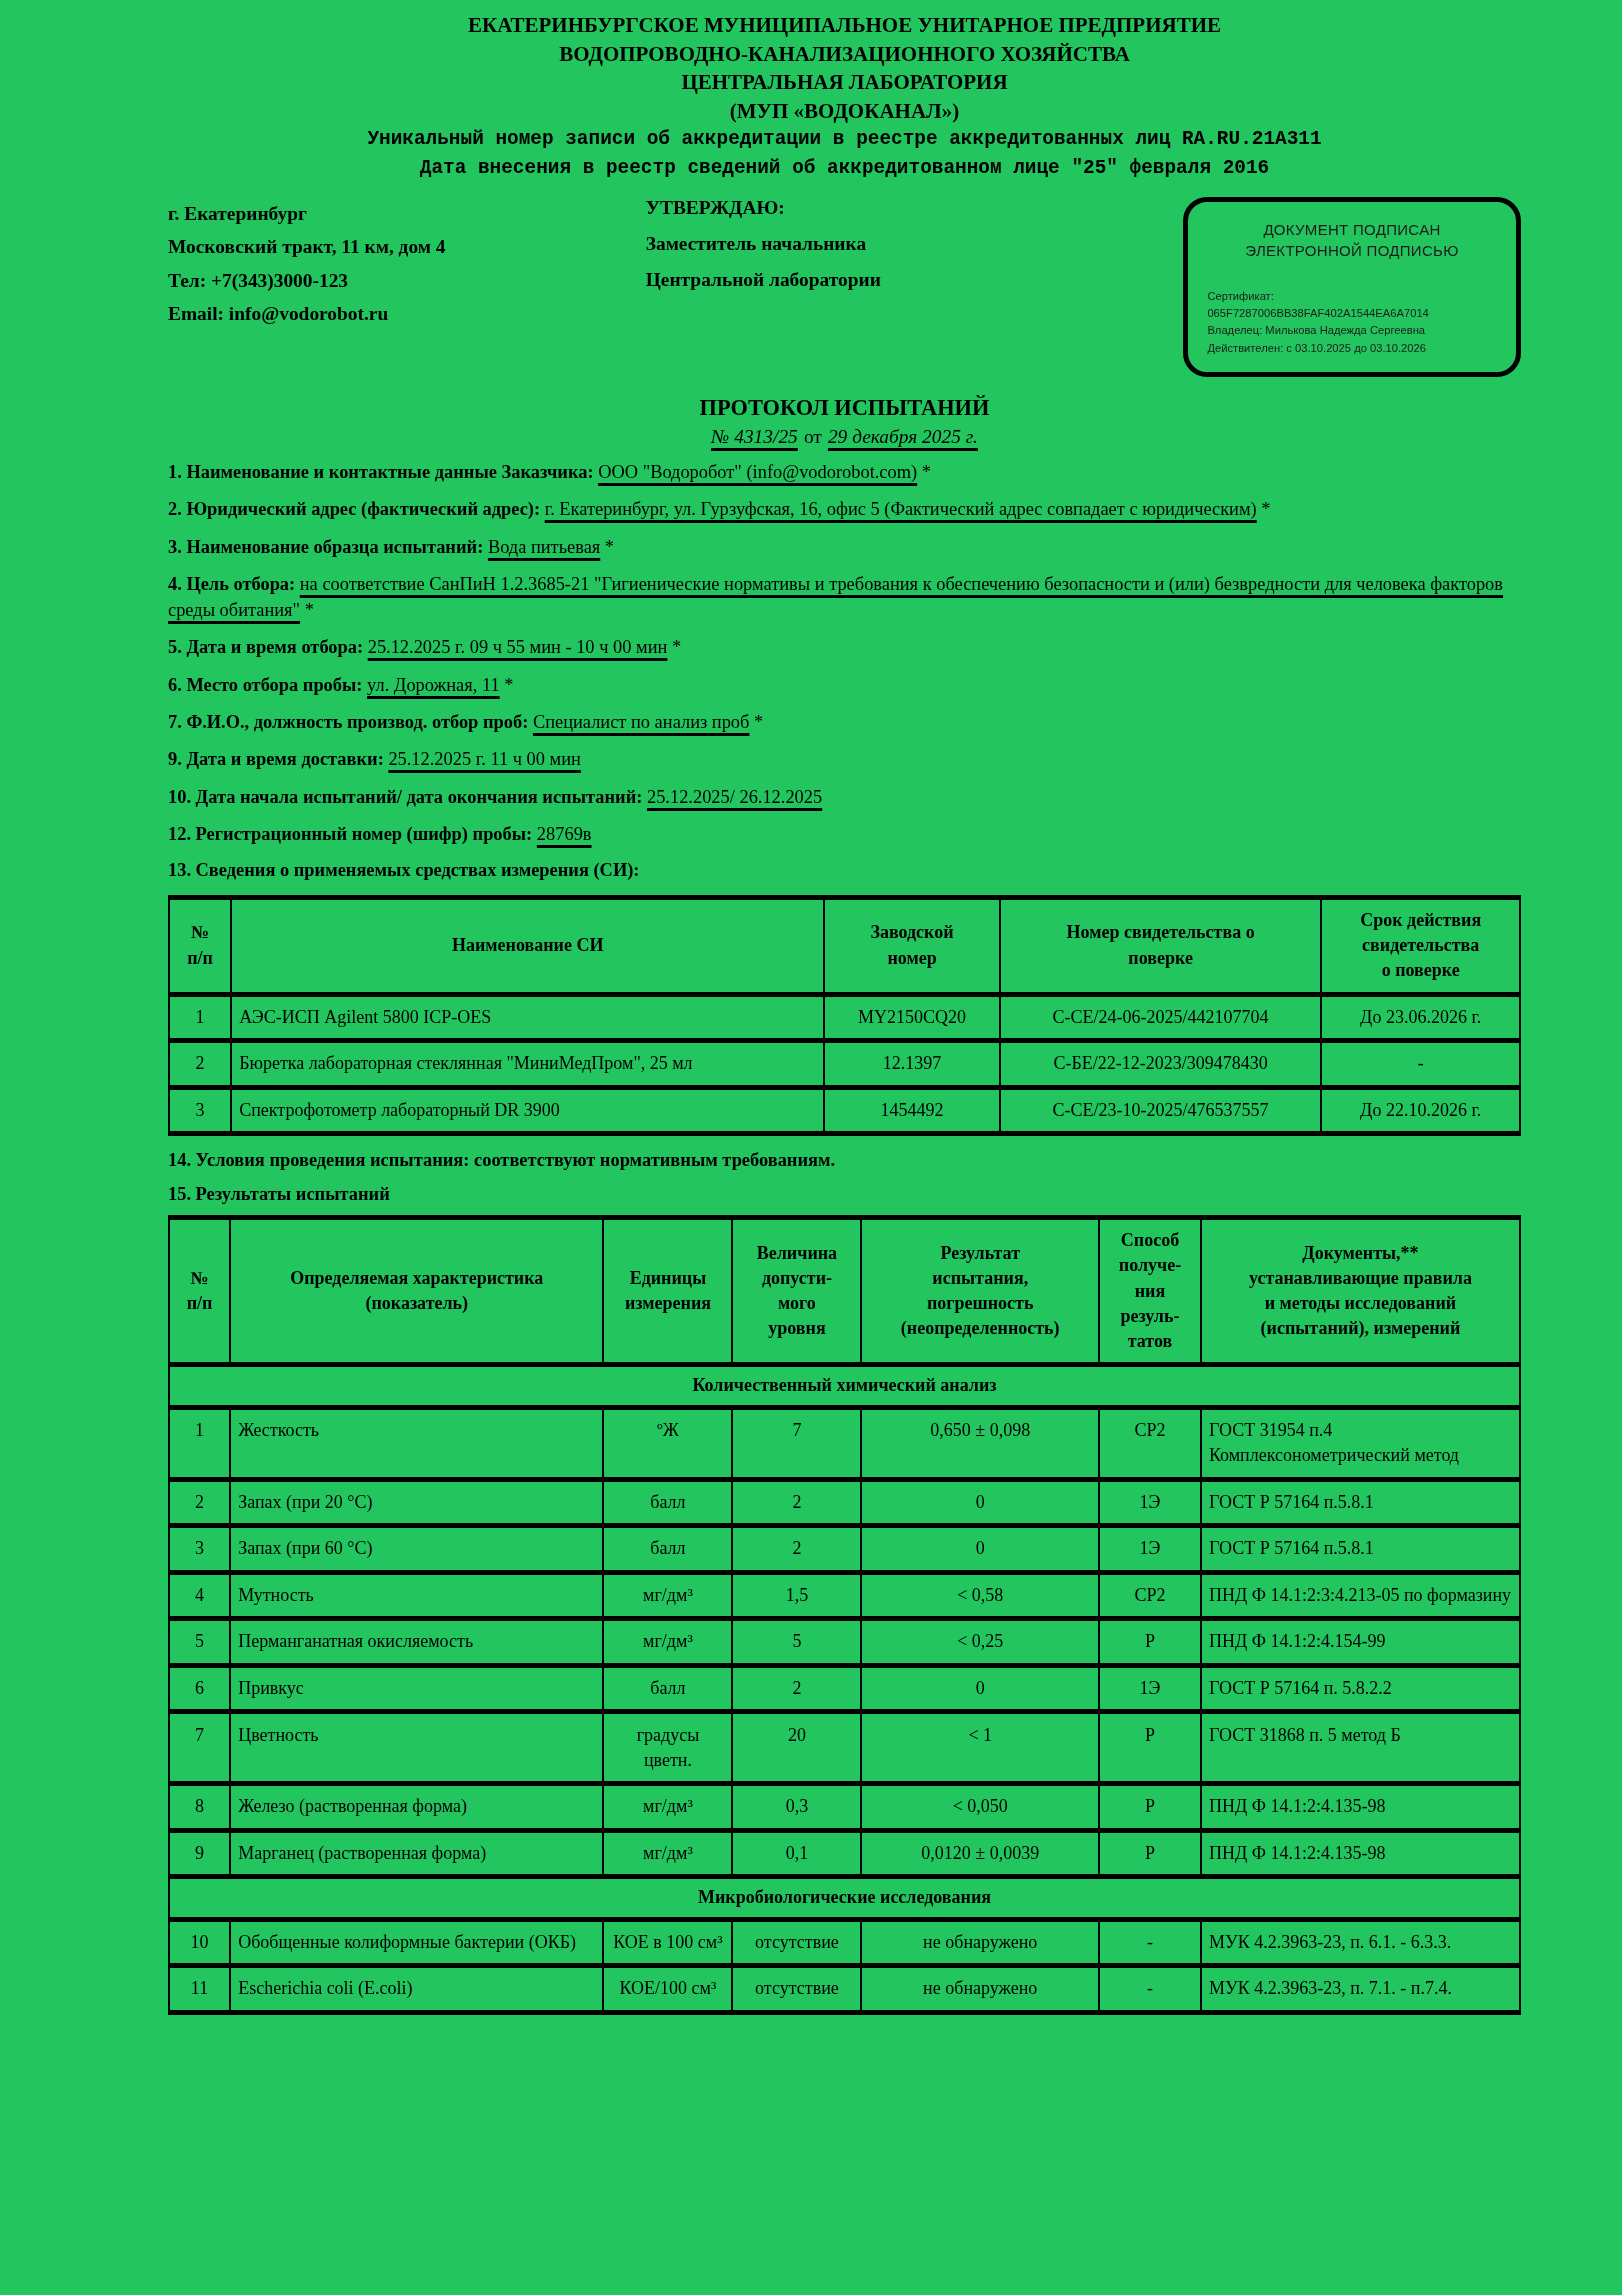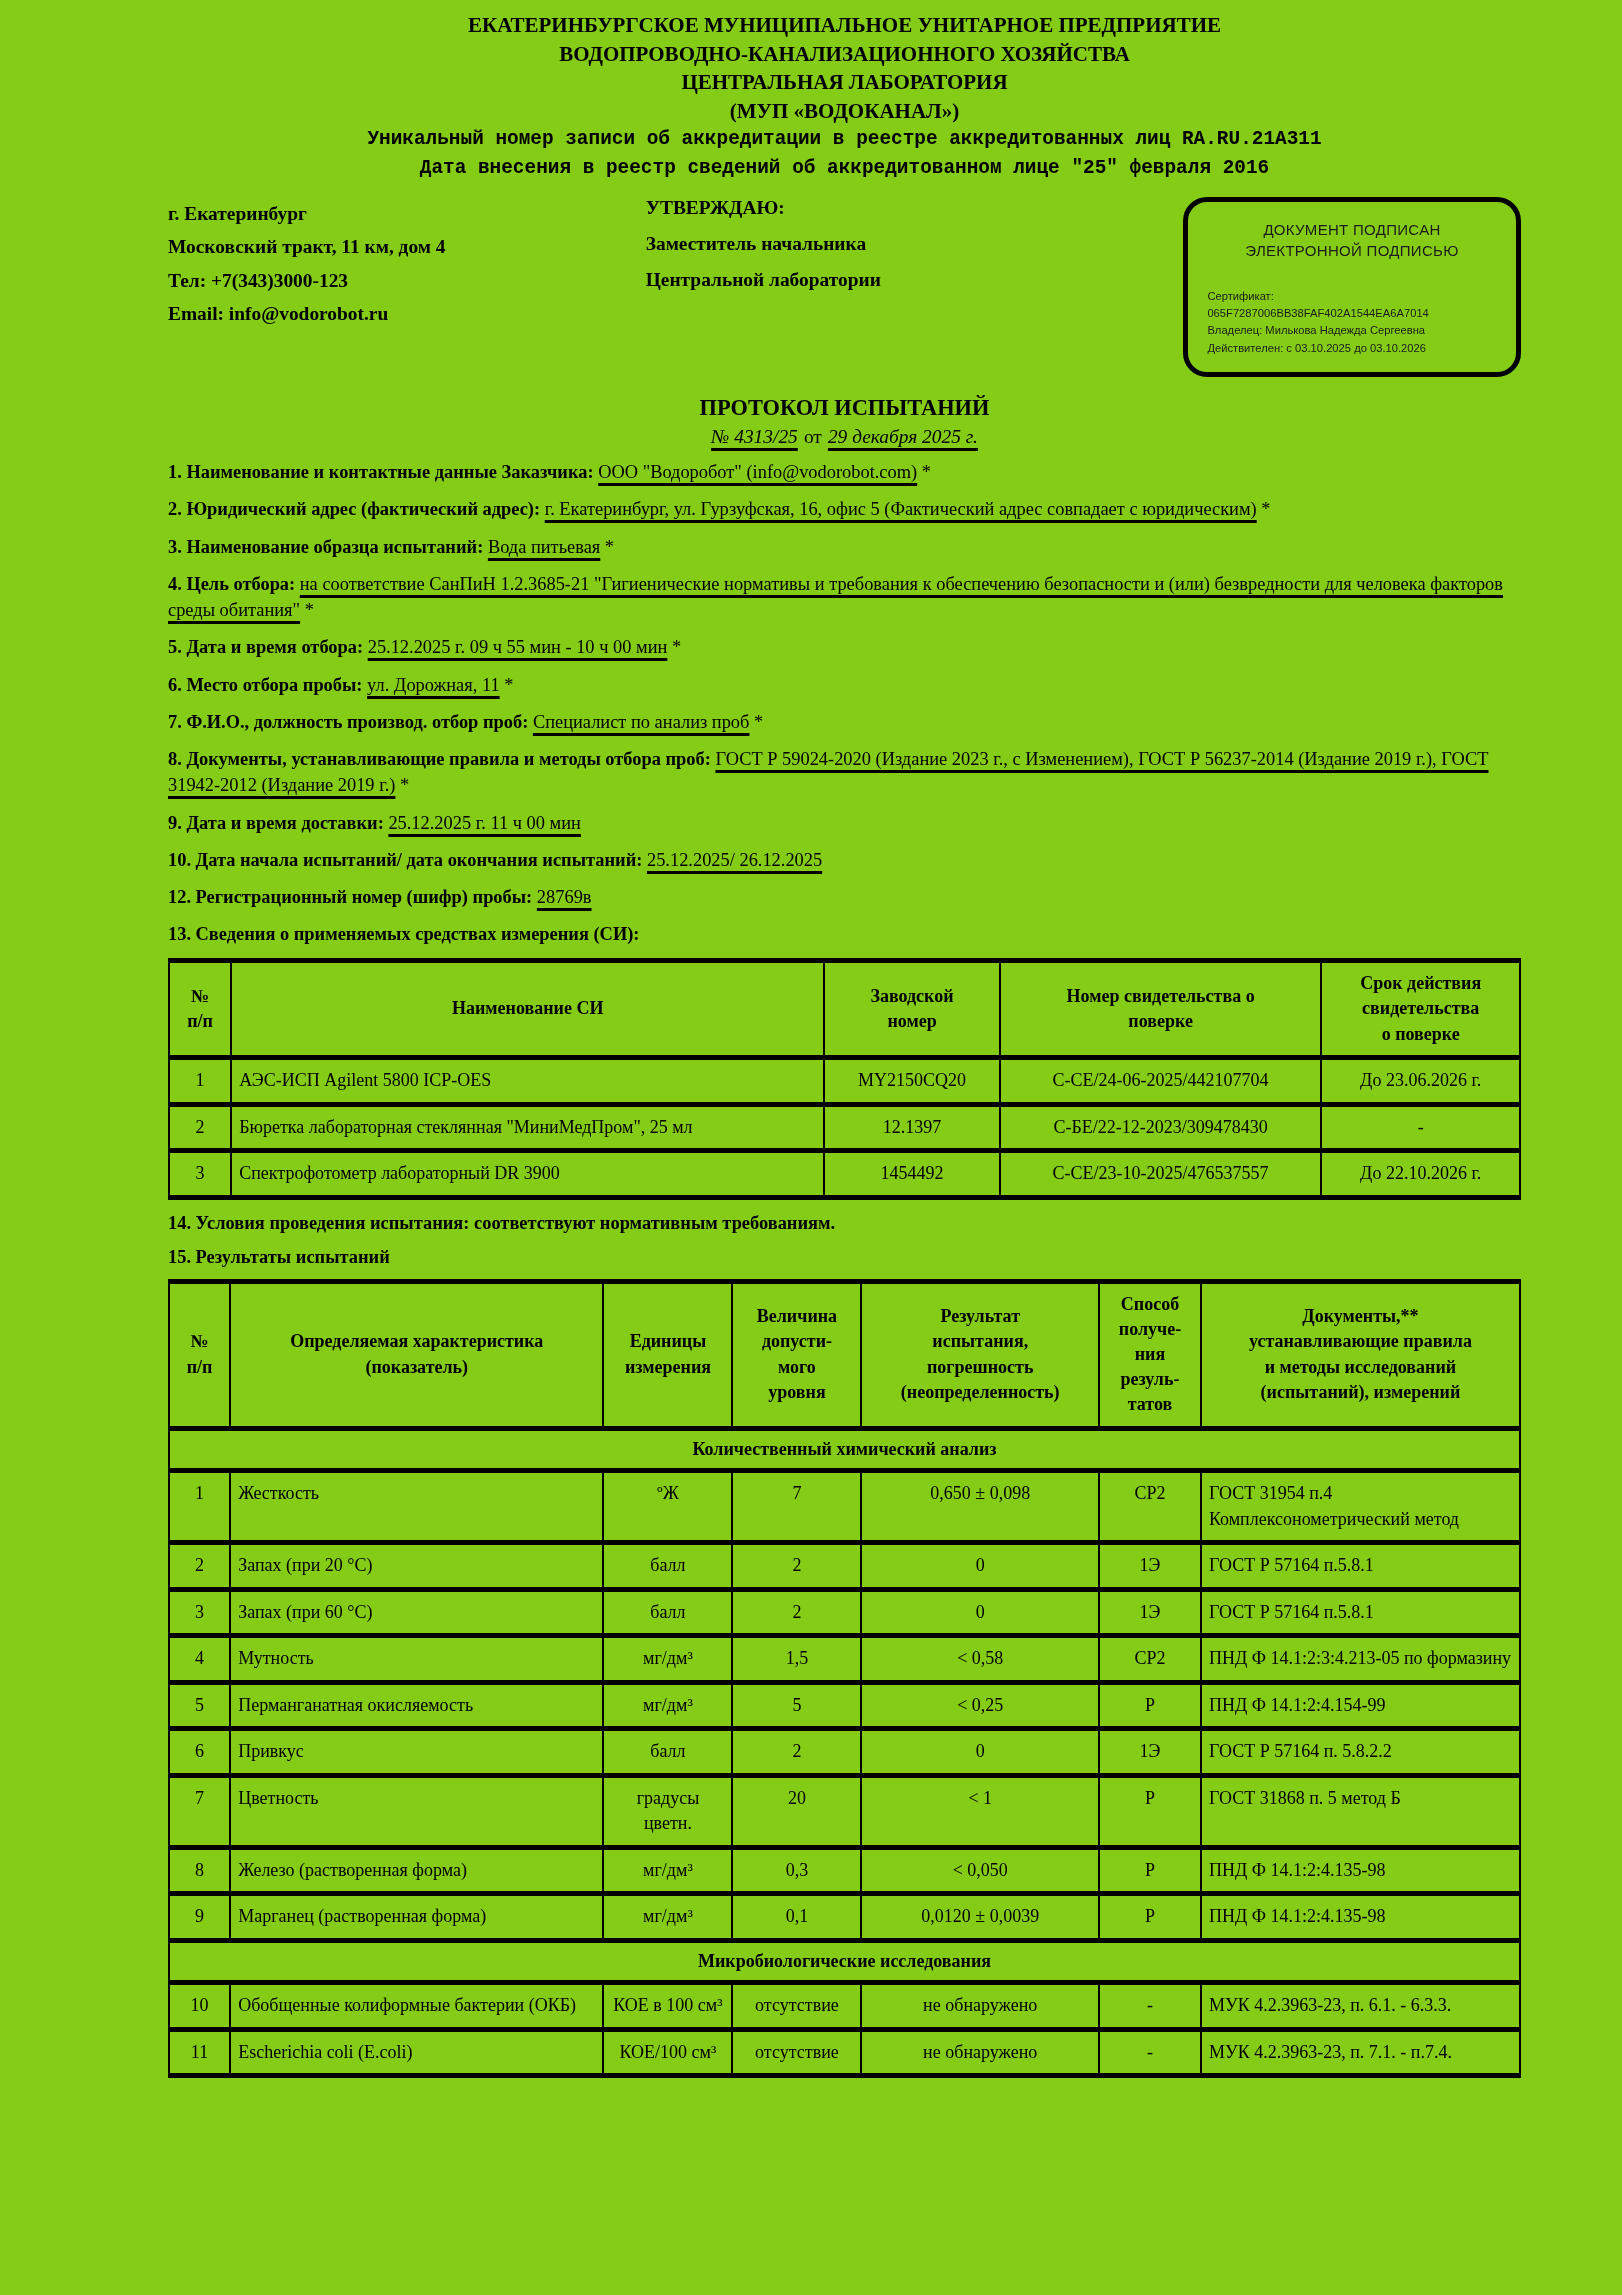--- a/index.html
+++ b/index.html
@@ -1,18 +1,18 @@
 <!DOCTYPE html>
 <html lang="ru" style="font-size:8.2px"><head>
 <meta charset="utf-8">
 <style>
   html,body { margin:0; padding:0; background:#ffffff; }
   .page {
     position:relative; width:1623px; height:2295px; box-sizing:border-box;
-    padding:11.2px 102px 15.3px 168px; overflow:hidden; background:#84cc16; color:#000;
+    padding:11.2px 102px 15.3px 168px; overflow:hidden; background:#22c55e; color:#000;
     font-family:"Liberation Serif", serif; font-size:18px;
   }
   
   .org-header { text-align:center; font-weight:bold; }
   .org-line { font-size:21px; line-height:1.36; }
   .org-sub  { font-size:19.4px; line-height:1.5;font-family:Liberation Mono, monospace; }
   
   .three-col { display:flex; justify-content:space-between; align-items:flex-start; margin-top:13.3px; }
   .contact-block { font-weight:bold; font-size:19.4px; line-height:1.72; }
   .approval-block { font-weight:bold; font-size:19.4px; width:337px; }
@@ -120,23 +120,20 @@
       </div>
 
       <div class="item">
         <span class="item-label">6. Место отбора пробы: </span><span class="item-value">ул. Дорожная, 11</span><span> *</span>
       </div>
 
       <div class="item">
         <span class="item-label">7. Ф.И.О., должность производ. отбор проб: </span><span class="item-value">Специалист по анализ проб</span><span> *</span>
       </div>
 
-      <div class="item">
-        <span class="item-label">8. Документы, устанавливающие правила и методы отбора проб: </span><span class="item-value">ГОСТ Р 59024-2020 (Издание 2023 г., с Изменением), ГОСТ Р 56237-2014 (Издание 2019 г.), ГОСТ 31942-2012 (Издание 2019 г.)</span><span> *</span>
-      </div>
 
       <div class="item">
         <span class="item-label">9. Дата  и время доставки: </span><span class="item-value">25.12.2025 г. 11 ч 00 мин</span><span></span>
       </div>
 
       <div class="item">
         <span class="item-label">10. Дата начала испытаний/ дата окончания испытаний: </span><span class="item-value">25.12.2025/ 26.12.2025</span><span></span>
       </div>
 
 

